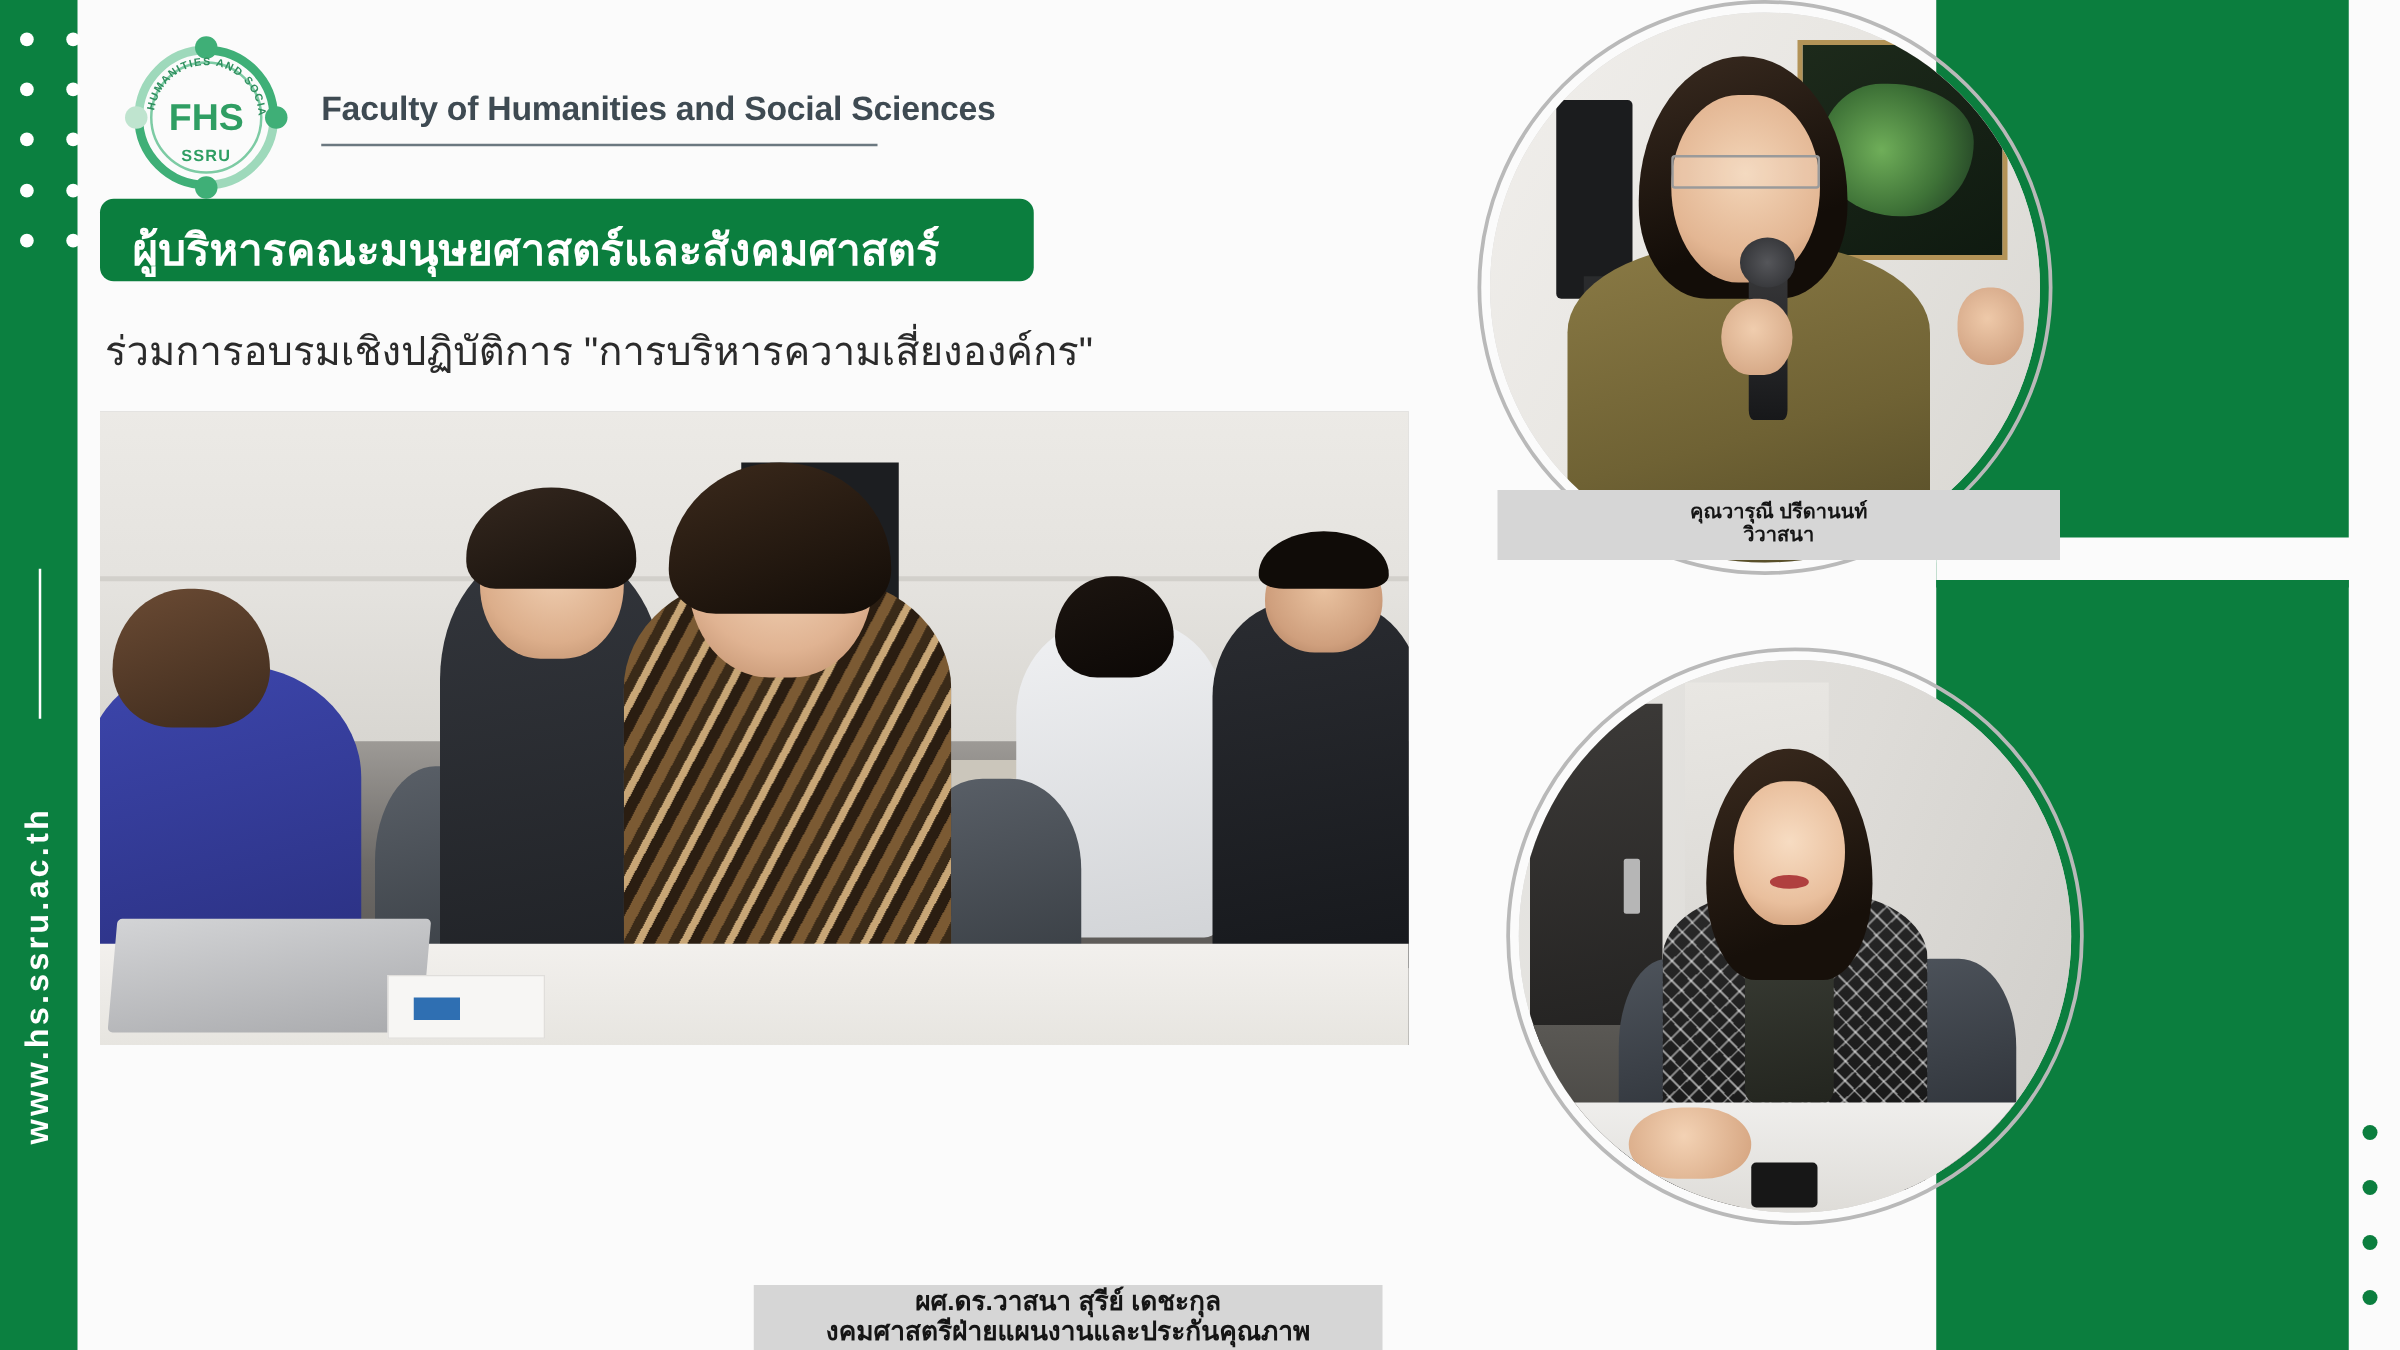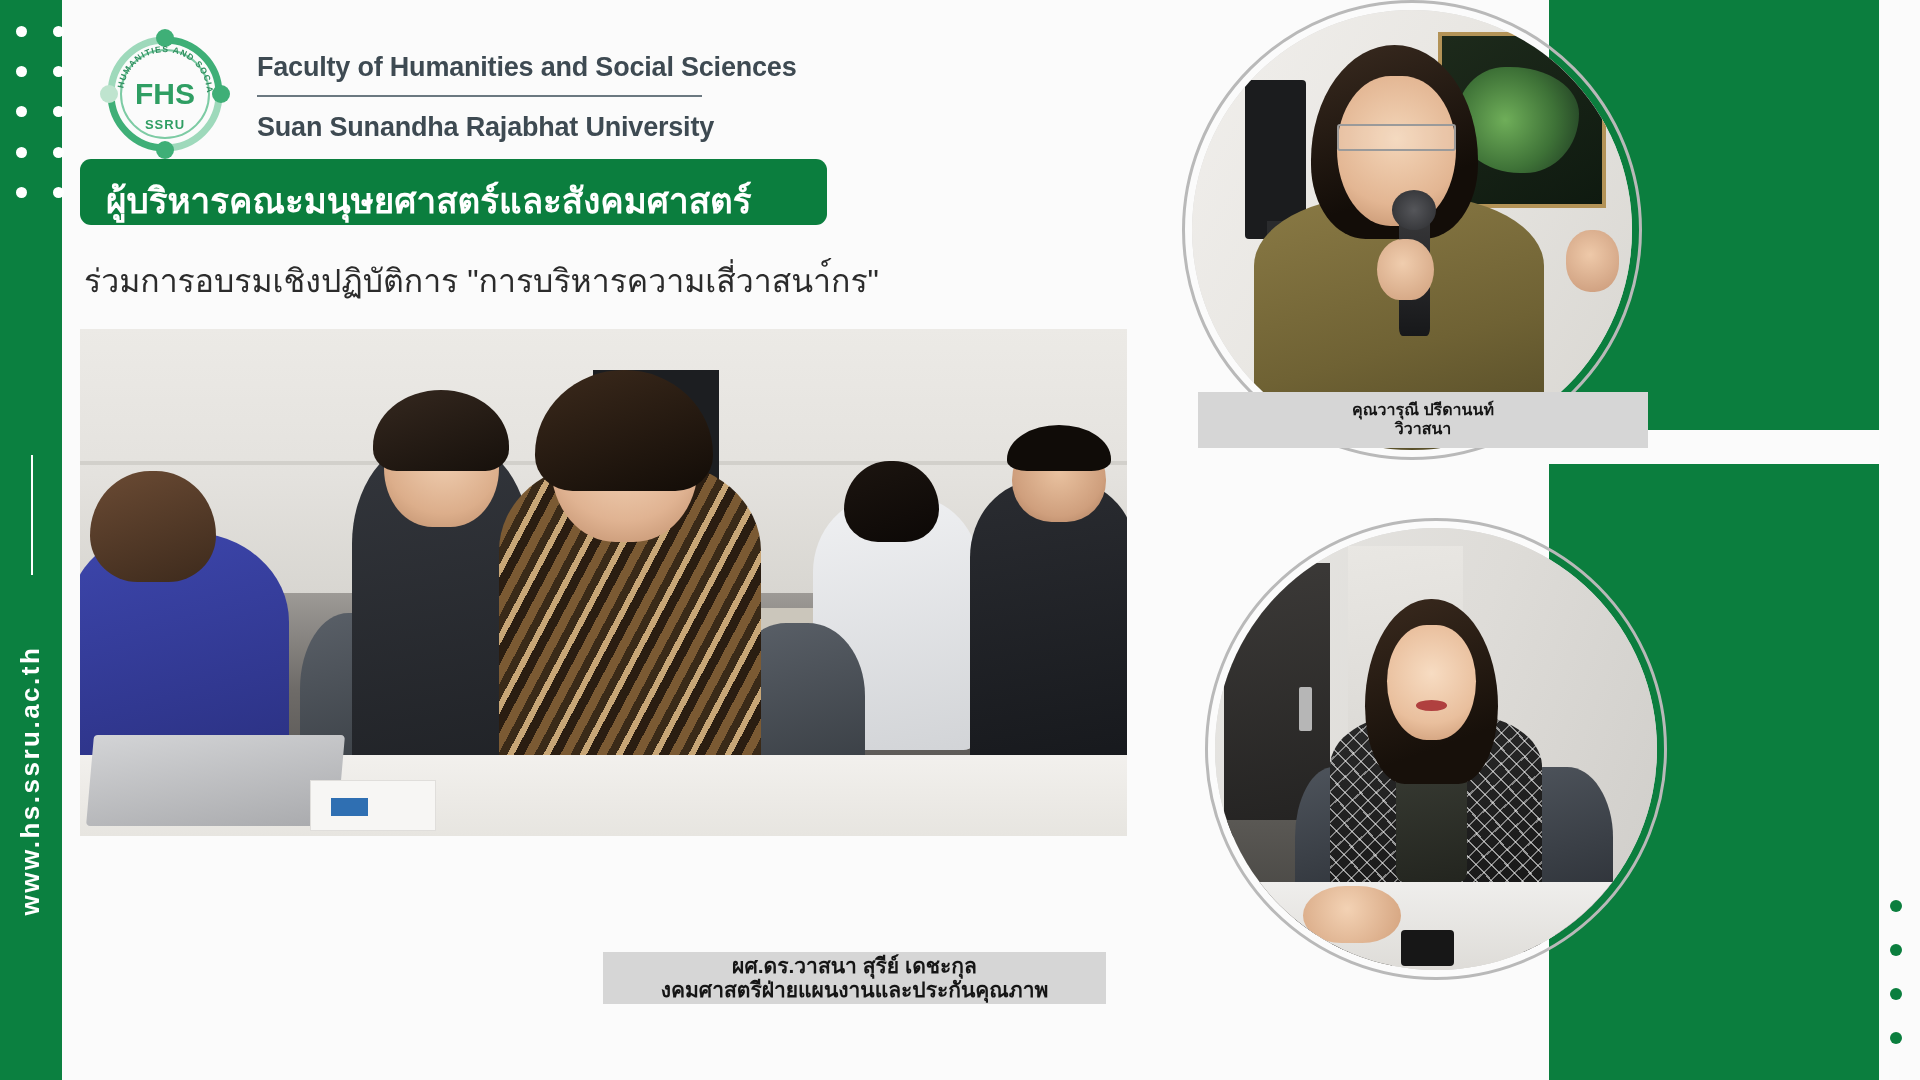--- a/index.html
+++ b/index.html
@@ -269,21 +269,21 @@
   .chair-2 { left: 62%; top: 58%; width: 13%; height: 42%; }
   .mp-board {
     position: absolute; left: 49%; top: 8%;
     width: 12%; height: 22%;
     background: #1c1e21;
   }
 
   
   .main-caption {
     position: absolute;
-    left: 603px; top: 952px;
+    left: 603px; top: 1028px;
     width: 503px; height: 52px;
     background: #d6d6d6;
     display: flex;
     flex-direction: column;
     align-items: center;
     justify-content: center;
     z-index: 9;
   }
   .main-caption .cap-name {
     color: #151515;
@@ -525,29 +525,28 @@
         <text font-family="Liberation Sans, sans-serif" font-size="8.6" font-weight="700" fill="#2f8f5f" letter-spacing="1.1">
           <textPath href="#arcTop" startOffset="50%" text-anchor="middle">FACULTY OF HUMANITIES AND SOCIAL SCIENCES</textPath>
         </text>
         <text x="70" y="80" text-anchor="middle" font-family="Liberation Sans, sans-serif" font-size="30" font-weight="700" fill="#2f9e63">FHS</text>
         <text x="70" y="105" text-anchor="middle" font-family="Liberation Sans, sans-serif" font-size="13" font-weight="700" fill="#2f9e63" letter-spacing="1">SSRU</text>
       </svg>
     </div>
     <div class="header-text">
       <div class="header-line1">Faculty of Humanities and Social Sciences</div>
       <div class="header-divider"></div>
-      <div class="header-line2">Suan Sunandha Rajabhat University</div>
     </div>
   </div>
 
   <div class="title-banner">
     <span class="title-banner-text">ผู้บริหารคณะมนุษยศาสตร์และสังคมศาสตร์</span>
   </div>
 
-  <div class="subtitle">ร่วมการอบรมเชิงปฏิบัติการ "การบริหารความเสี่วาสนา์กร"</div>
+  <div class="subtitle">ร่วมการอบรมเชิงปฏิบัติการ "การบริหารความเสี่ยงองค์กร"</div>
 
   <div class="main-photo">
     <div class="mp-canvas">
       <div class="mp-wall"></div>
       <div class="mp-wall-seam"></div>
       <div class="mp-floorband"></div>
       <div class="mp-board"></div>
       <div class="mp-table-back"></div>
       <div class="pers p-right-a"></div>
       <div class="p-right-a-head"></div>

